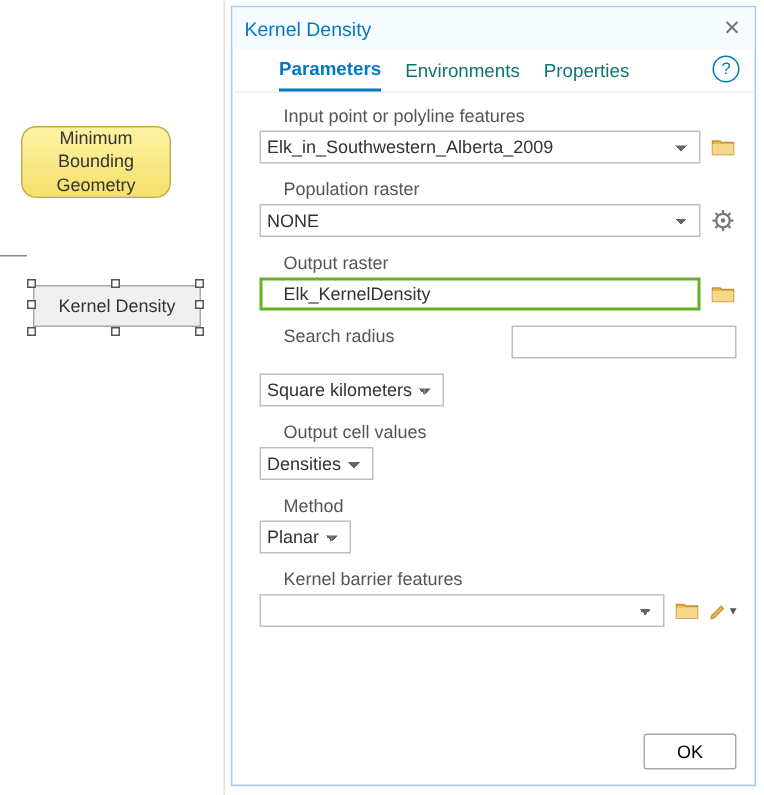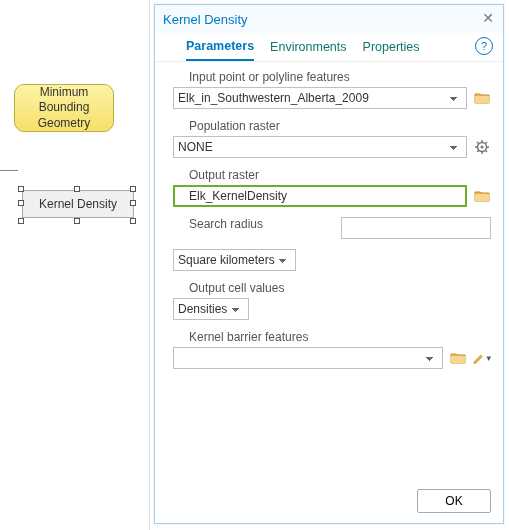--- a/index.html
+++ b/index.html
@@ -56,21 +56,21 @@
   flex: 1; height: 22px; border: 1px solid #bfbfbf; font-size: 12px;
   padding: 0 4px; background: #fff; color: #333;
 }
 .control.highlight { border: 2px solid #6ab023; padding-left: 14px; }
 select.control { appearance: none; background-image: linear-gradient(45deg, transparent 50%, #666 50%), linear-gradient(135deg, #666 50%, transparent 50%); background-position: calc(100% - 12px) 9px, calc(100% - 8px) 9px; background-size: 4px 4px, 4px 4px; background-repeat: no-repeat; padding-right: 20px;}
 .icon-btn { width: 18px; height: 18px; display: flex; align-items: center; justify-content: center; cursor: pointer; }
 .folder-icon svg, .gear-icon svg, .pencil-icon svg { width: 16px; height: 16px; }
 .search-input { width: 150px; height: 22px; border: 1px solid #bfbfbf; font-size: 12px; padding: 0 4px; margin-left: auto; }
 .field.search { display: flex; align-items: flex-start; gap: 8px; }
 .footer { padding: 8px 12px 10px 12px; display: flex; justify-content: flex-end; border-top: 1px solid transparent; }
-.ok-btn { width: 74px; height: 24px; border: 1px solid #aaa; background: #fff; border-radius: 2px; font-size: 12px; cursor: pointer; }
+.ok-btn { width: 62px; height: 24px; border: 1px solid #aaa; background: #fff; border-radius: 2px; font-size: 12px; cursor: pointer; }
 .pencil-drop { display: flex; align-items: center; gap: 1px; }
 .pencil-drop .chev { font-size: 9px; color: #555; }
 </style>
 </head>
 <body>
 
 <div class="canvas">
   <div class="mbg-node">
     <span style="white-space:pre-line;">Minimum
 Bounding
@@ -170,20 +170,26 @@
       </select>
     </div>
 
     <div class="field">
       <label class="field-label">Output cell values</label>
       <select class="control">
         <option>Densities</option>
       </select>
     </div>
 
+    <div class="field">
+      <label class="field-label">Method</label>
+      <select class="control">
+        <option>Planar</option>
+      </select>
+    </div>
 
     <div class="field">
       <label class="field-label">Kernel barrier features</label>
       <div class="row">
         <select class="control">
           <option></option>
         </select>
         <span class="icon-btn folder-icon">
           <svg viewBox="0 0 16 16">
               <path fill="#e8b74a" stroke="#c4923a" d="M1 4h5l1 1h8v8H1z"></path>

